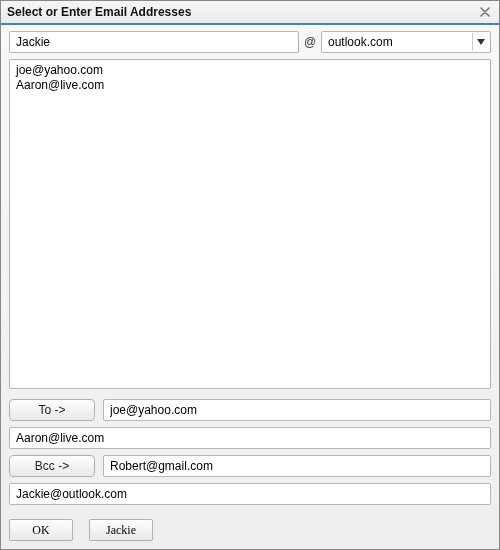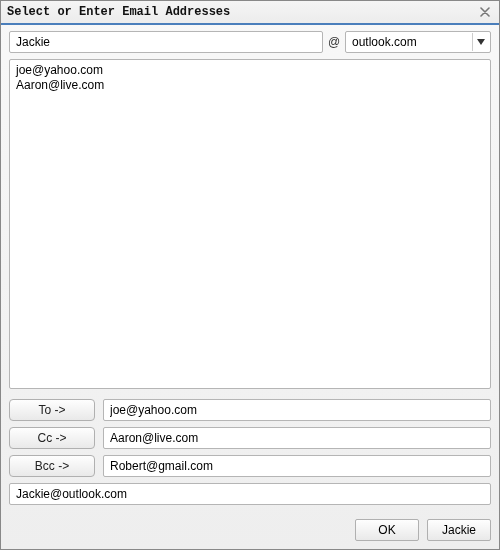--- a/index.html
+++ b/index.html
@@ -25,21 +25,20 @@
     align-items: center;
     justify-content: space-between;
     padding: 3px 6px 3px 6px;
     background: linear-gradient(to bottom, #f5f5f5, #ececec);
     border-bottom: 2px solid #4a7ebb;
   }
   .titlebar-title {
     font-weight: bold;
     font-size: 12px;
     color: #111;
-    font-family: Liberation Mono, monospace;
   }
   .titlebar-close {
     width: 16px;
     height: 16px;
     display: flex;
     align-items: center;
     justify-content: center;
     color: #666;
     cursor: pointer;
   }
@@ -69,21 +68,21 @@
   }
   .at {
     width: 22px;
     height: 22px;
     display: flex;
     align-items: center;
     justify-content: center;
     color: #333;
   }
   .domain-select {
-    width: 146px;
+    width: 170px;
     height: 22px;
     border: 1px solid #b5b5b5;
     background: #fff;
     display: flex;
     align-items: center;
     justify-content: space-between;
     padding: 0 2px 0 6px;
     border-radius: 2px;
     cursor: pointer;
   }
@@ -138,23 +137,23 @@
     height: 22px;
     border: 1px solid #b5b5b5;
     background: #fff;
     padding: 2px 6px;
     font: inherit;
     outline: none;
     border-radius: 2px;
   }
   .footer {
     display: flex;
-    justify-content: flex-end;
-    gap: 8px;
+    gap: 16px;
     padding-top: 4px;
+    font-family: Liberation Serif, serif;
   }
   .btn {
     min-width: 64px;
     height: 22px;
     border: 1px solid #b0b0b0;
     background: linear-gradient(to bottom, #fefefe, #e9e9e9);
     display: flex;
     align-items: center;
     justify-content: center;
     font: inherit;
@@ -196,21 +195,20 @@
       <div class="item">joe@yahoo.com</div>
       <div class="item">Aaron@live.com</div>
     </div>
 
     <div class="fieldrows">
       <div class="fieldrow">
         <button class="fieldbtn">To -&gt;</button>
         <input class="fieldinput" type="text" value="joe@yahoo.com" style="">
       </div>
       <div class="fieldrow">
-        <button class="fieldbtn">Cc -&gt;</button>
         <input class="fieldinput" type="text" value="Aaron@live.com" style="">
       </div>
       <div class="fieldrow">
         <button class="fieldbtn">Bcc -&gt;</button>
         <input class="fieldinput" type="text" value="Robert@gmail.com" style="">
       </div>
       <div class="fieldrow">
         <input class="fieldinput" type="text" value="Jackie@outlook.com" style="">
       </div>
     </div>

